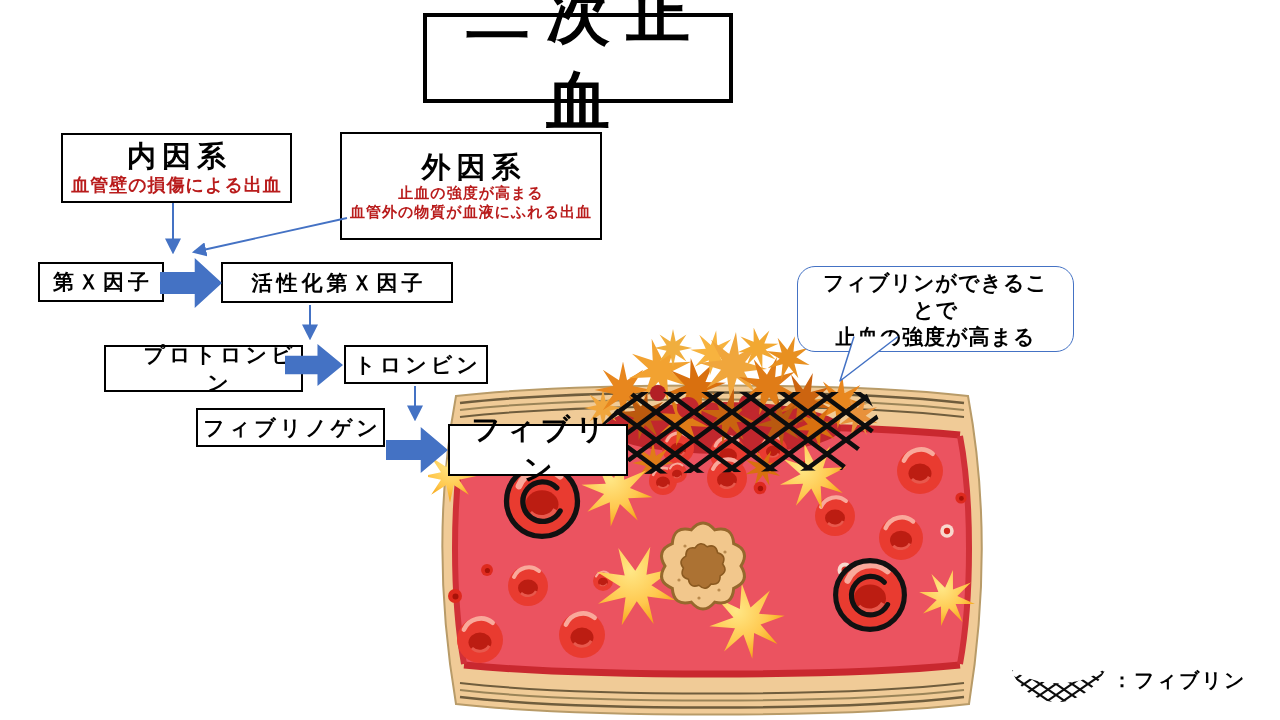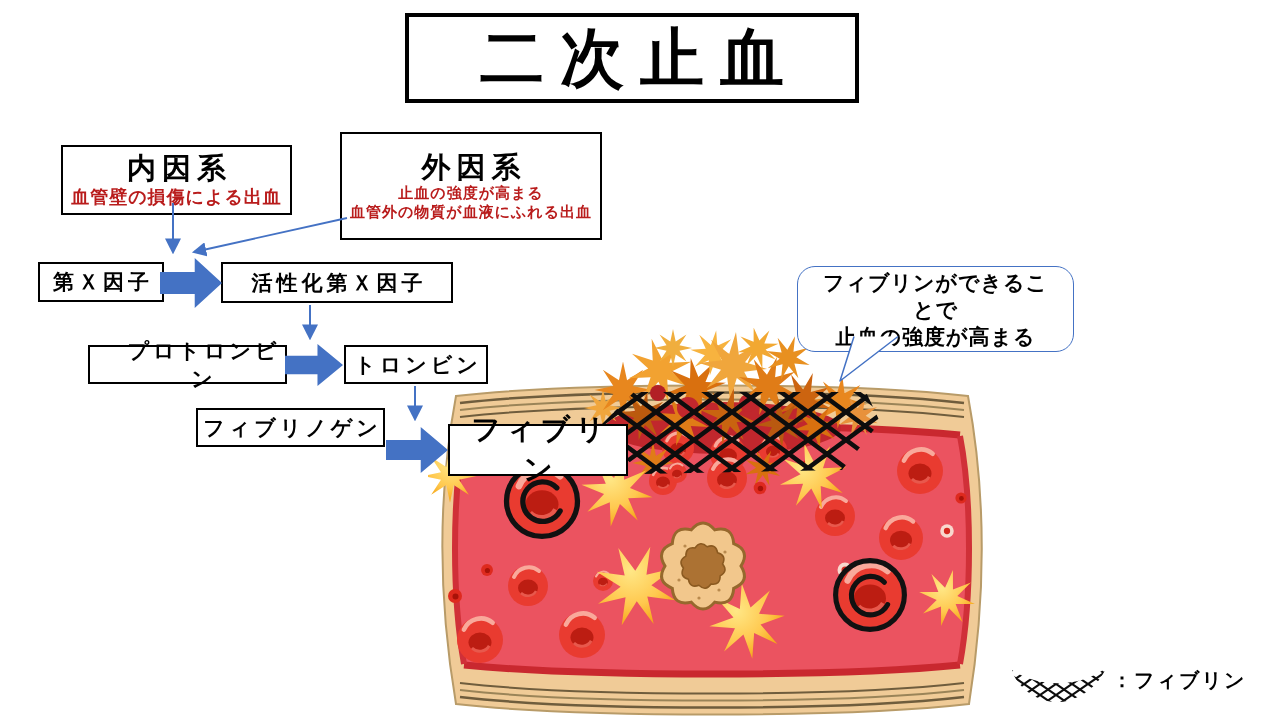--- a/index.html
+++ b/index.html
@@ -38,44 +38,44 @@
   svg { display:block; }
   .overlay { position:absolute; left:0; top:0; z-index:5; pointer-events:none; }
   .vessel-svg { position:absolute; left:428px; top:328px; z-index:1; }
   .legend-svg { position:absolute; left:1008px; top:662px; z-index:2; }
 </style>
 </head>
 <body>
 
 <div class="stage">
 
-  <div class="box title-box" style="left:405px; top:13px; width:454px; height:90px;">
+  <div class="box title-box" style="left:423px; top:13px; width:310px; height:90px;">
     <span>二次止血</span>
   </div>
 
-  <div class="box sys-box" style="left:61px; top:133px; width:231px; height:70px;margin-top:12px;">
+  <div class="box sys-box" style="left:61px; top:133px; width:231px; height:70px;">
     <div class="sys-title">内因系</div>
     <div class="green desc1">血管壁の損傷による出血</div>
   </div>
 
   <div class="box sys-box" style="left:340px; top:132px; width:262px; height:108px;">
     <div class="sys-title">外因系</div>
     <div class="green desc2">止血の強度が高まる</div>
     <div class="green desc2">血管外の物質が血液にふれる出血</div>
   </div>
 
   <div class="box flow" style="left:38px; top:262px; width:126px; height:40px;">
     <span>第Ｘ因子</span>
   </div>
   <div class="block-arrow" style="left:160px; top:258px; width:62px; height:50px;"></div>
   <div class="box flow" style="left:221px; top:262px; width:232px; height:41px;">
     <span>活性化第Ｘ因子</span>
   </div>
 
-  <div class="box flow" style="left:88px; top:345px; width:199px; height:39px;padding-left:33px;">
+  <div class="box flow" style="left:104px; top:345px; width:199px; height:47px;padding-left:33px;">
     <span>プロトロンビン</span>
   </div>
   <div class="block-arrow" style="left:285px; top:344px; width:58px; height:42px;"></div>
   <div class="box flow" style="left:344px; top:345px; width:144px; height:39px;">
     <span>トロンビン</span>
   </div>
 
   <div class="box flow" style="left:196px; top:408px; width:189px; height:39px;">
     <span>フィブリノゲン</span>
   </div>

